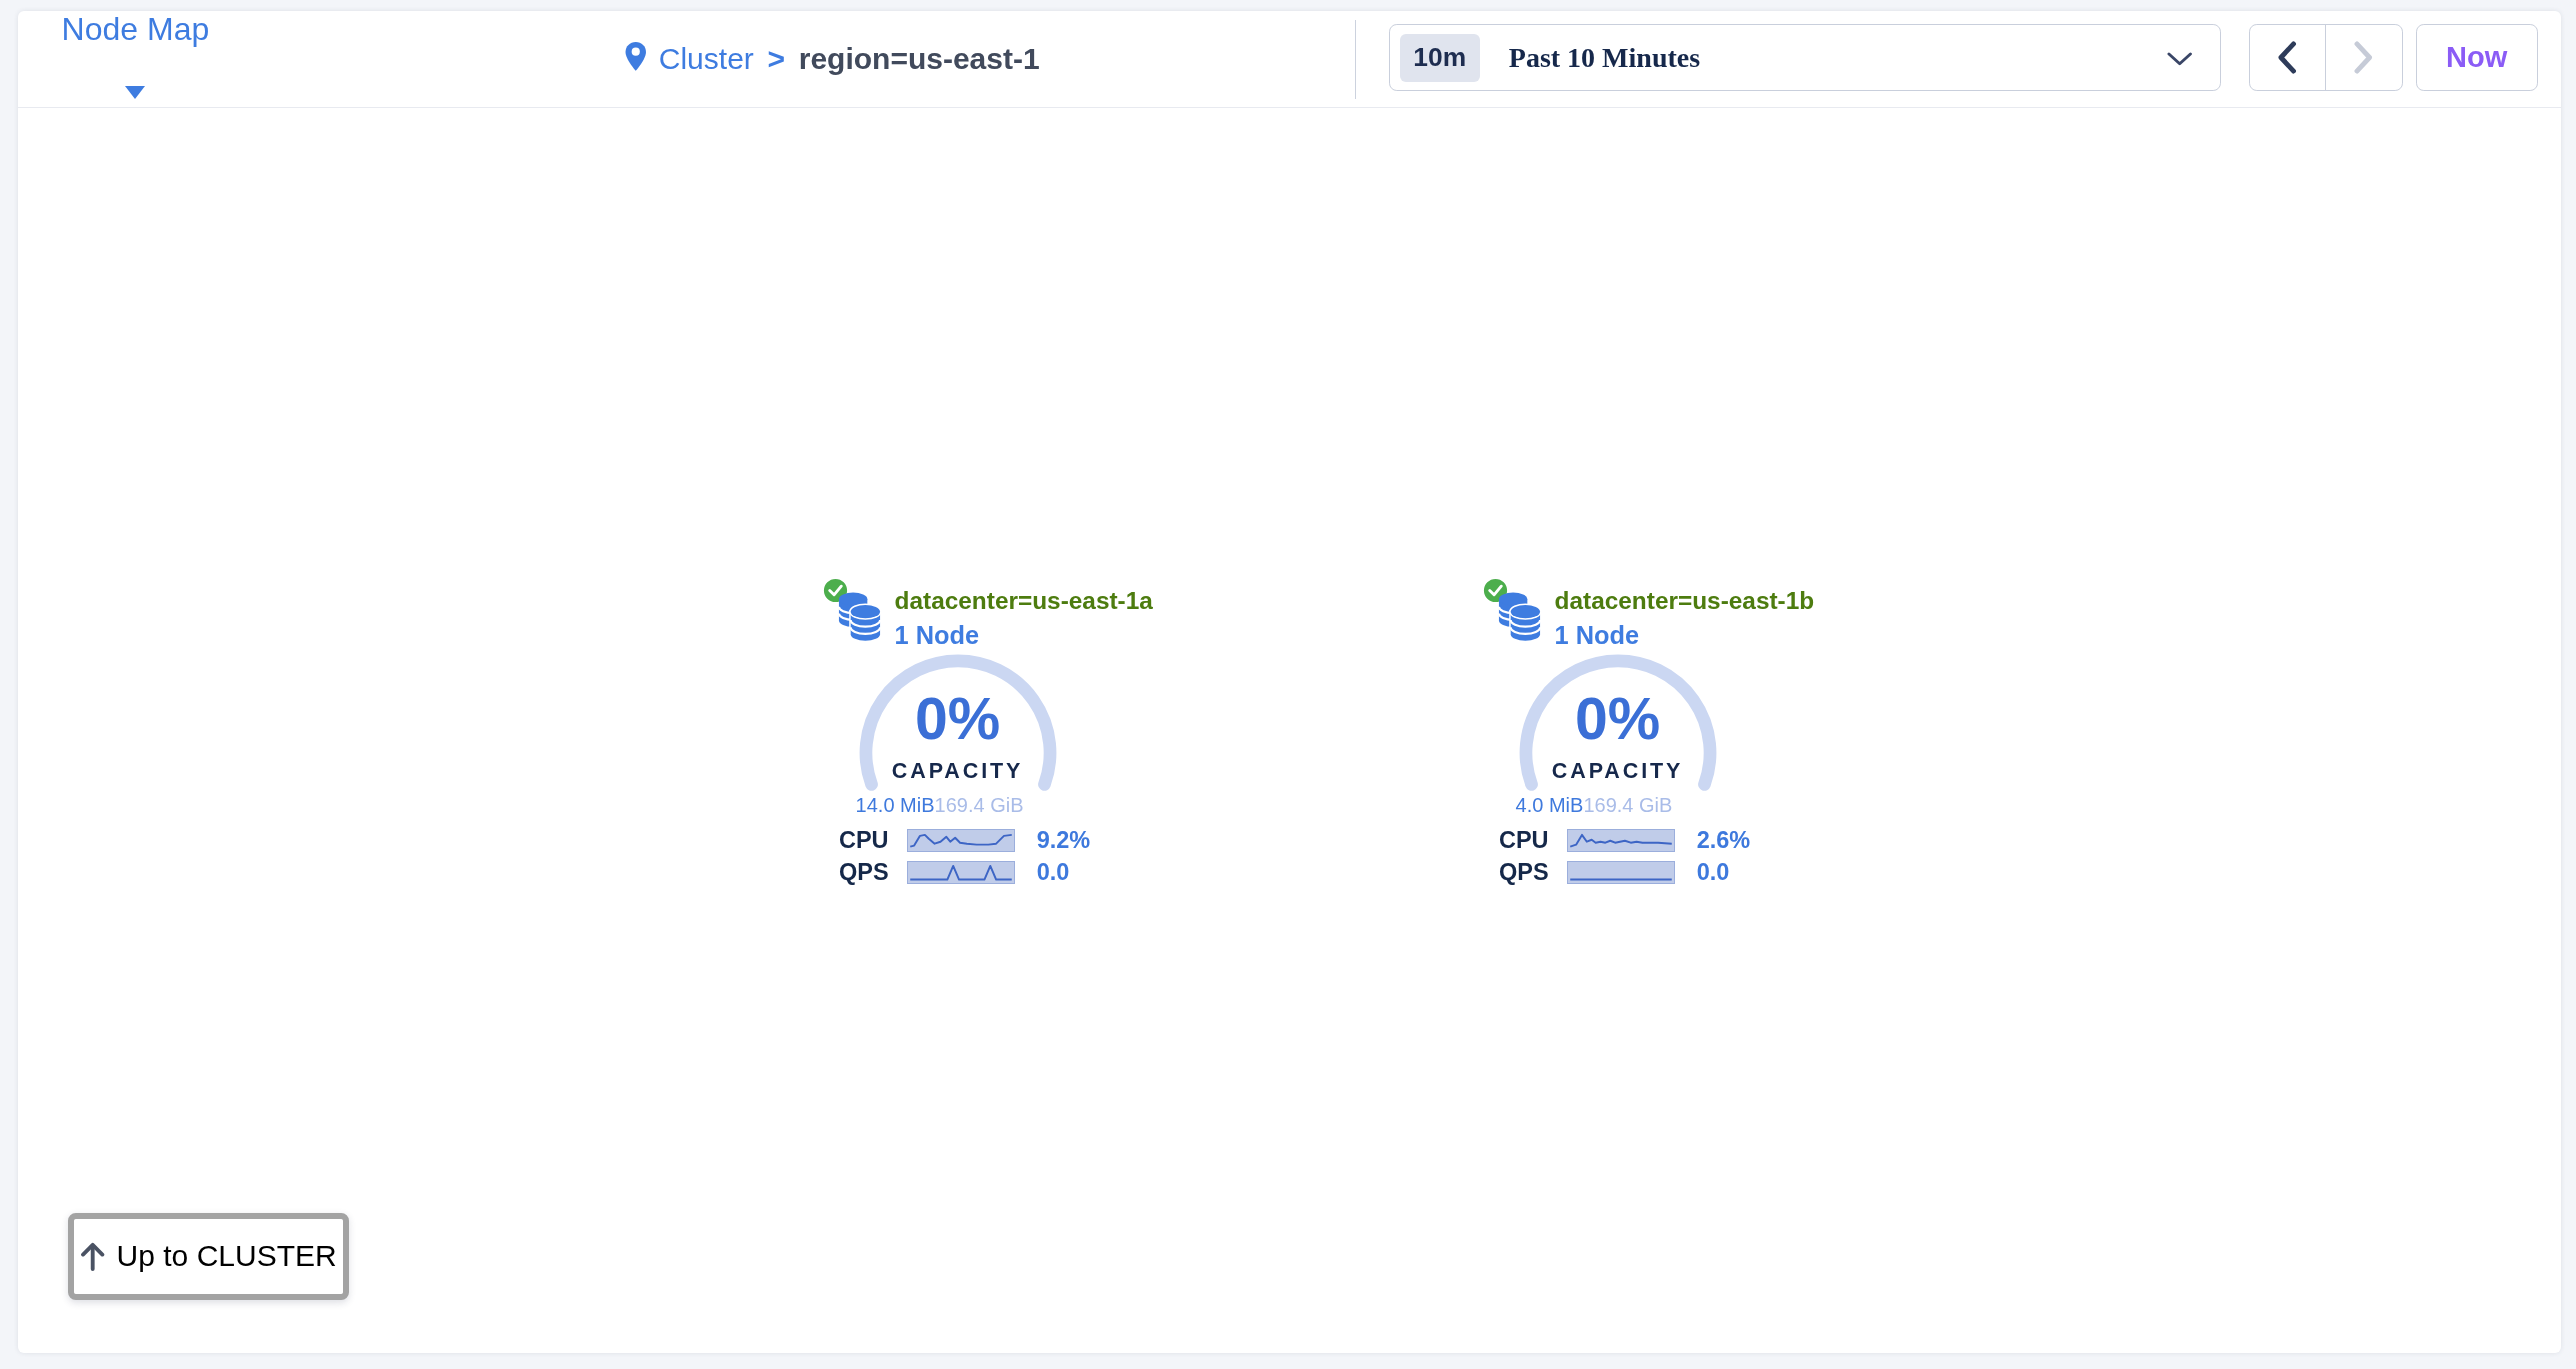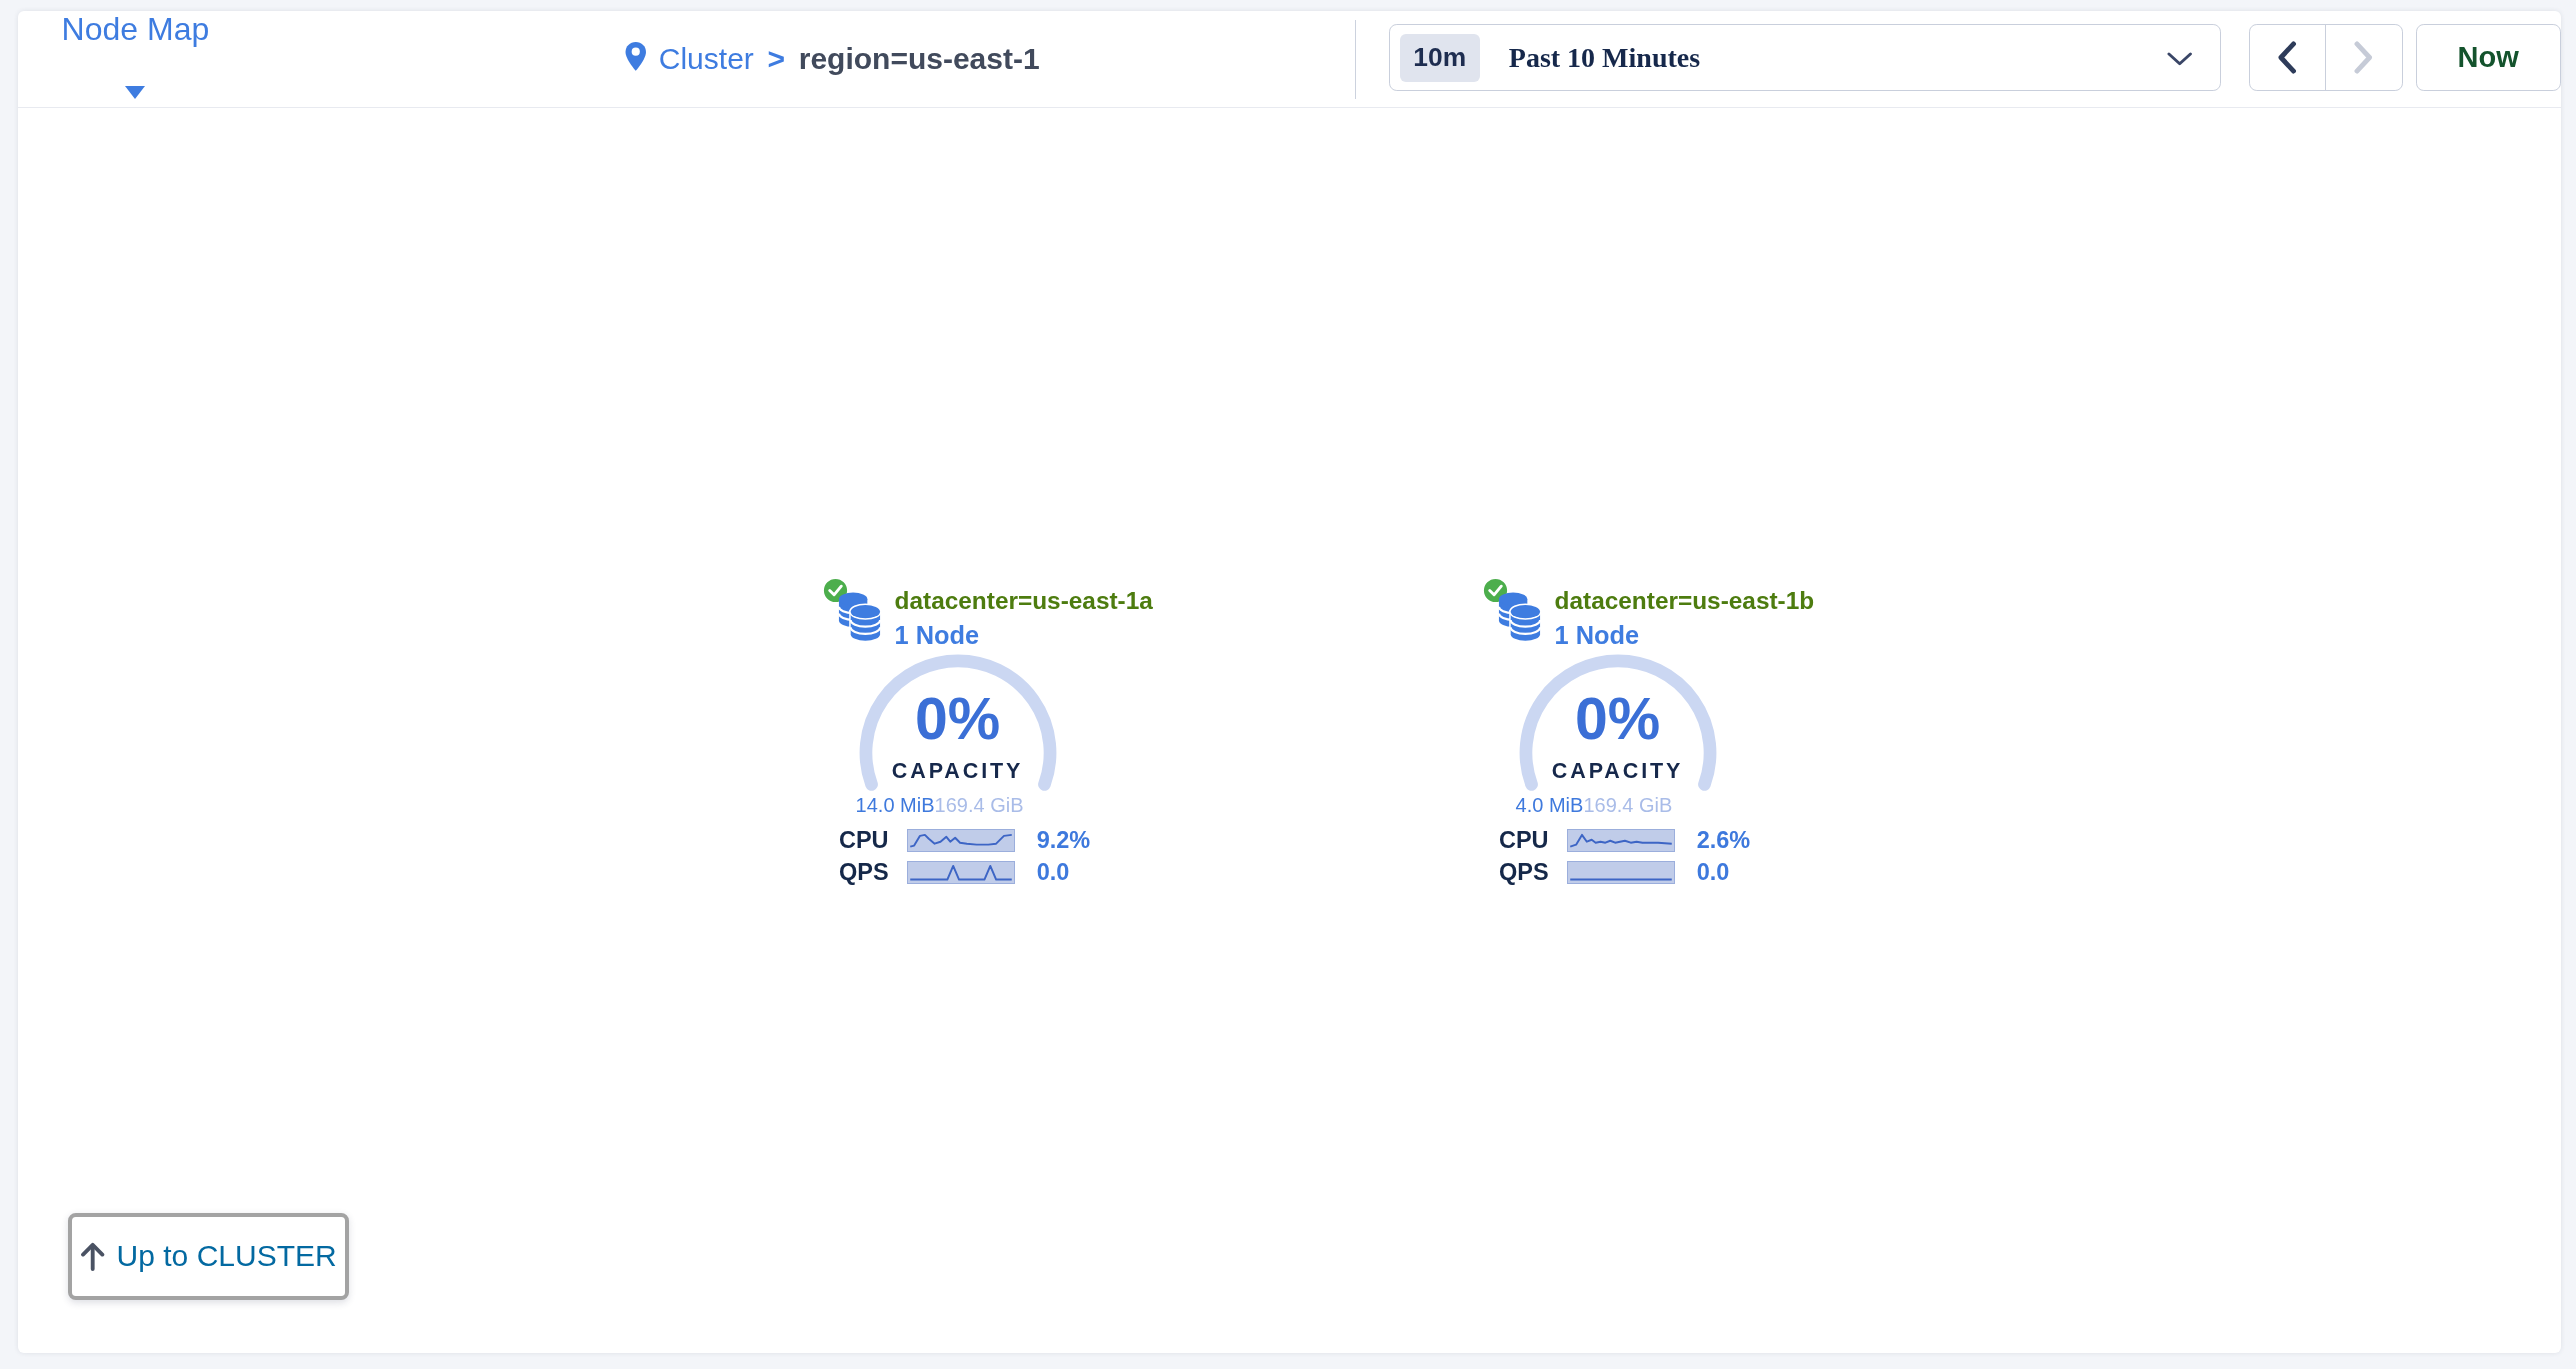--- a/index.html
+++ b/index.html
@@ -43,24 +43,24 @@
   }
   .time-label { margin-left:29px; font-size:28px; font-weight:bold; color:#16284b;font-family:Liberation Serif, serif; }
   .time-chevron { position:absolute; right:27px; top:27px; }
   .nav-group {
     position:absolute; left:2231px; top:13.7px; width:154px; height:67px;
     border:1px solid #c9cfdc; border-radius:7.8px; background:#fff; display:flex;
   }
   .nav-btn { width:76px; height:100%; display:flex; align-items:center; justify-content:center; cursor:pointer; }
   .nav-btn.prev { border-right:1px solid #c9cfdc; }
   .now-btn {
-    position:absolute; left:2398px; top:13.7px; width:145px; height:67px;
+    position:absolute; left:2398px; top:13.7px; width:122px; height:67px;
     border:1px solid #c9cfdc; border-radius:7.8px; background:#fff;
     display:flex; align-items:center; justify-content:center;
-    font-size:29px; font-weight:bold; color:#14532d; cursor:pointer;
+    font-size:29px; font-weight:bold; color:#8b5cf6; cursor:pointer;
   }
   
   .dc-card { position:absolute; width:313px; height:328px; }
   .dc-card.a { left:804px; top:564px; }
   .dc-card.b { left:1464px; top:564px; }
   .dc-check { position:absolute; left:0; top:2px; }
   .dc-icon  { position:absolute; left:14.7px; top:16.6px; }
   .dc-title { position:absolute; left:73px; top:12.7px; font-size:24.4px; font-weight:bold; color:#4d7c0f; white-space:nowrap; }
   .dc-nodes { position:absolute; left:73px; top:46px; font-size:25.4px; font-weight:bold; color:#3e7ce0; white-space:nowrap; }
   .gauge-svg { position:absolute; left:36px; top:78px; }
@@ -79,24 +79,24 @@
   .metric-label { width:67px; text-align:right; font-size:23.5px; font-weight:bold; color:#152849; }
   .spark-box {
     margin-left:18.6px; width:108px; height:22.5px;
     background:#c0cce9; border:1px solid rgba(130,154,212,0.6);
     display:flex; align-items:center;
   }
   .metric-value { margin-left:21.5px; font-size:23.5px; font-weight:bold; color:#3e79dd; }
   
   .up-btn {
     position:absolute; left:50px; top:1202px; width:281px; height:87px;
-    background:#fff; border:4px solid #a3a3a3; border-radius:7.8px;
+    background:#fff; border:6px solid #a3a3a3; border-radius:7.8px;
     box-shadow:0 2.9px 7.8px rgba(40,50,80,0.15);
     display:flex; align-items:center; justify-content:center; gap:11.7px;
-    font-size:30px; color:#0369a1; cursor:pointer; white-space:nowrap;
+    font-size:30px; color:#000000; cursor:pointer; white-space:nowrap;
   }
 </style>
 </head>
 <body>
 
 <div class="panel">
 
   <div class="hdr">
 
     <div class="view-select">

